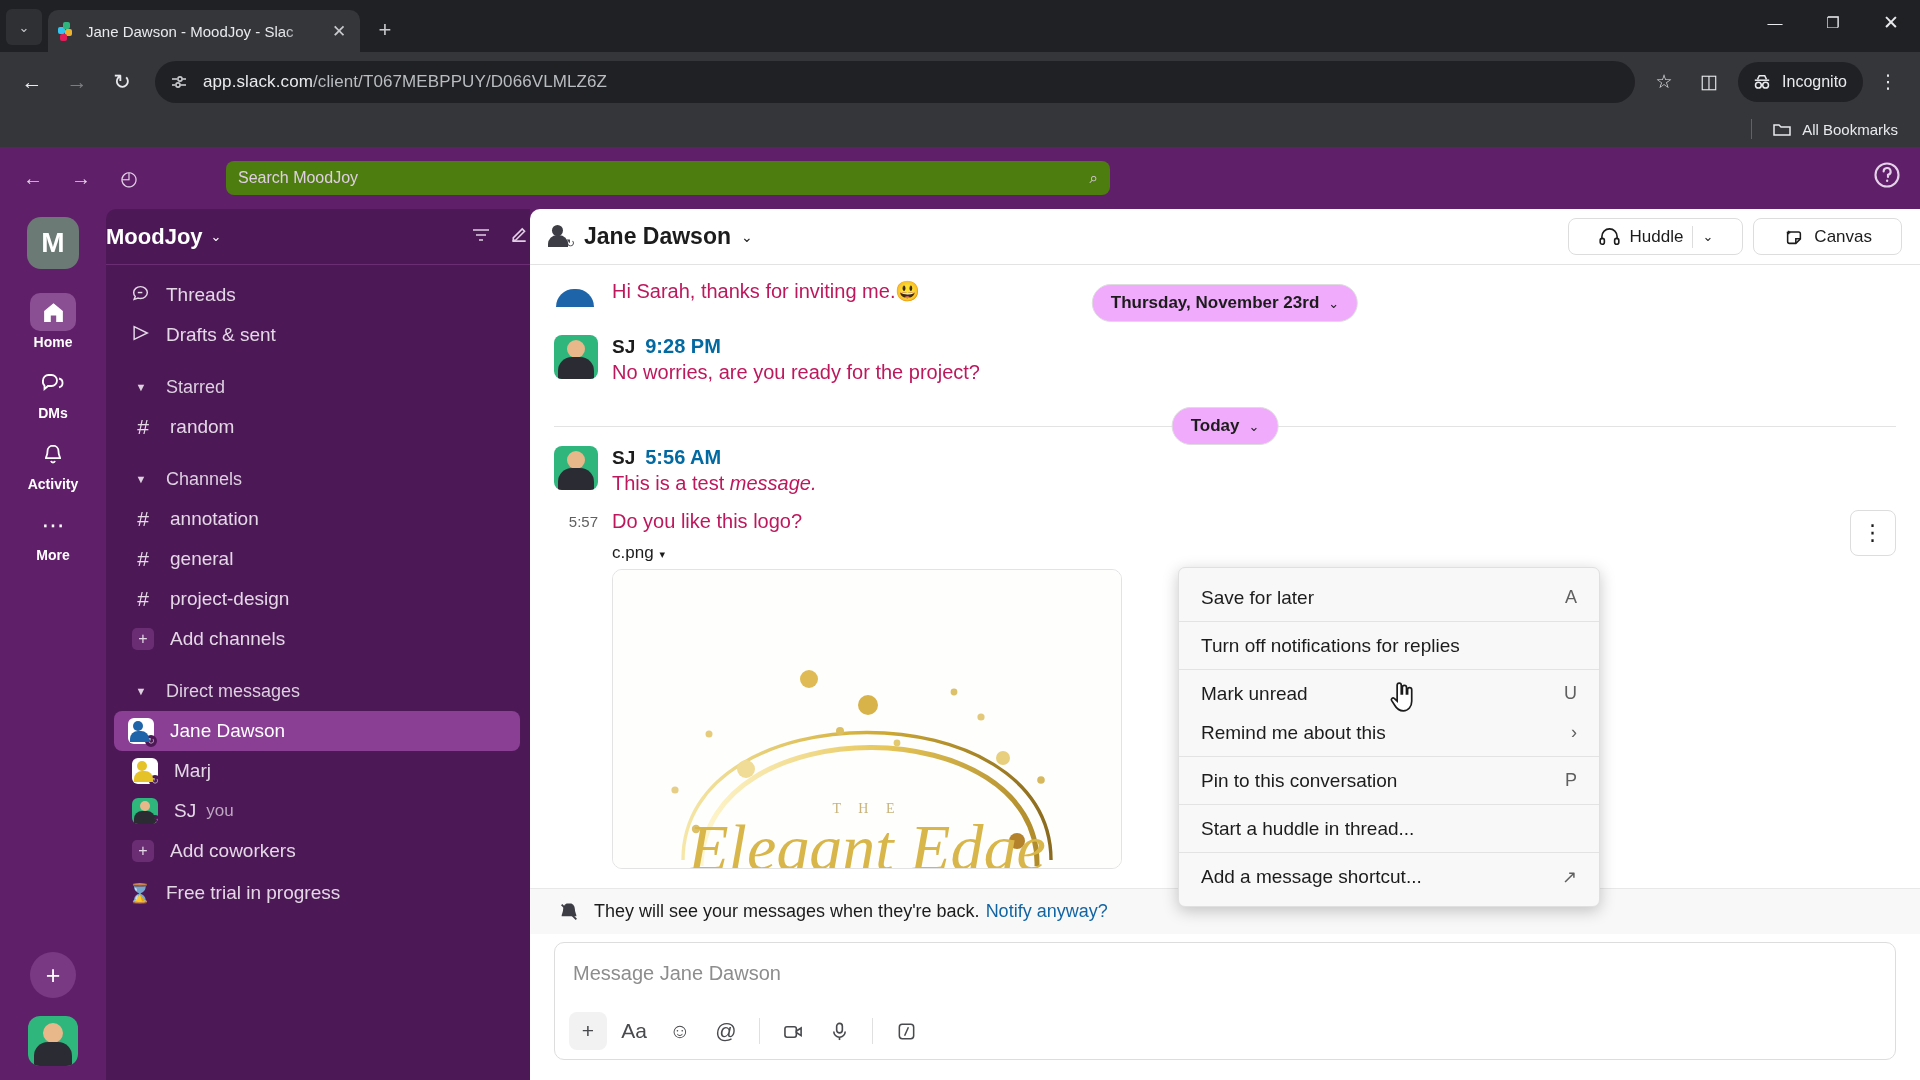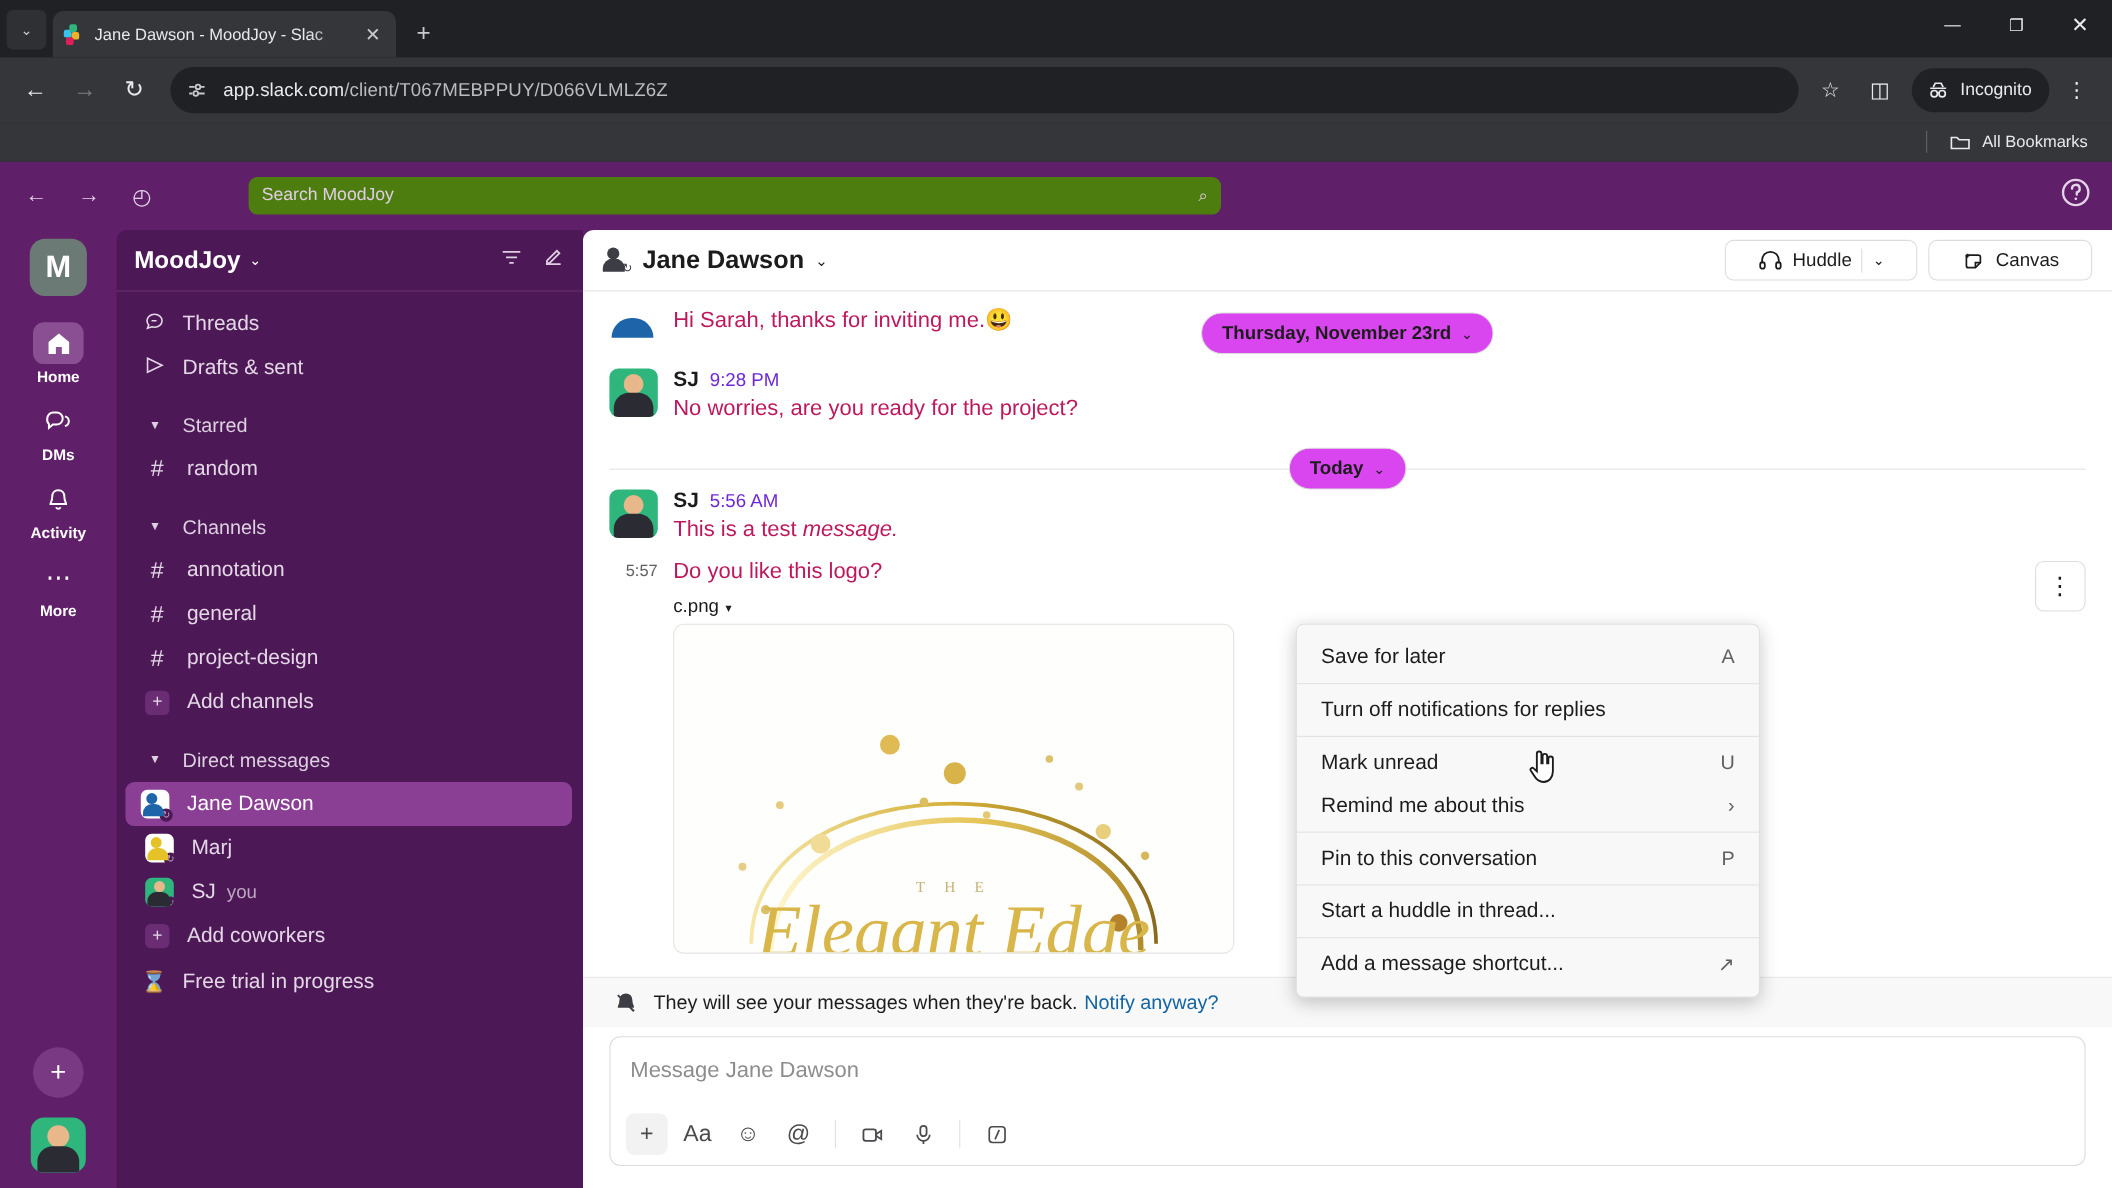--- a/index.html
+++ b/index.html
@@ -95,21 +95,21 @@
   .rail-avatar { width:50px; height:50px; border-radius:12px; margin:16px 0 14px 0;
                  background:#2eb67d; position:relative; overflow:hidden; }
   .rail-avatar .head { position:absolute; width:20px; height:20px; border-radius:50%; background:#e8b88a;
                        left:15px; top:7px;}
   .rail-avatar .body { position:absolute; width:38px; height:24px; border-radius:14px 14px 0 0; background:#2b2b33;
                        left:6px; bottom:0;}
 
   
   .sidebar { width:424px; flex:0 0 424px; background:#4d1856; display:flex; flex-direction:column;
              border-radius:10px 0 0 0; overflow:hidden; }
-  .sb-head { height:56px; display:flex; align-items:center; padding:0 16px; gap:8px;
+  .sb-head { height:56px; display:flex; align-items:center; padding:0 0; gap:8px;
              border-bottom:1px solid #6a2d73; }
   .sb-title { color:#fff; font-size:22px; font-weight:bold; }
   .sb-caret { color:#fff; font-size:13px; }
   .sb-head-icons { margin-left:auto; display:flex; gap:16px; color:#e0cfe4; font-size:20px; }
   .sb-list { flex:1; padding-top:10px; overflow:hidden; }
   .sb-row { height:40px; display:flex; align-items:center; padding:0 16px 0 22px; gap:14px;
             color:#e4d8e7; font-size:19px; }
   .sb-row .ic { width:24px; text-align:center; font-size:19px; flex:0 0 24px; }
   .sb-row.sect { color:#ddd0e0; font-size:18px; padding-left:28px; gap:18px; margin-top:12px;}
   .sb-row.sect .ic { font-size:11px; width:14px; flex:0 0 14px;}
@@ -154,32 +154,32 @@
   .msgs { flex:1; overflow:hidden; position:relative; padding:0 24px; }
   .msg { display:flex; gap:14px; padding:4px 0; position:relative; }
   .msg .ava { width:44px; height:44px; border-radius:8px; flex:0 0 44px; position:relative; overflow:hidden;}
   .ava.green { background:#2eb67d; }
   .ava.green::before{content:"";position:absolute;left:13px;top:5px;width:18px;height:18px;border-radius:50%;background:#e8b88a;}
   .ava.green::after{content:"";position:absolute;left:4px;bottom:0;width:36px;height:22px;border-radius:14px 14px 0 0;background:#2b2b33;}
   .ava.blue-cloud{background:transparent;}
   .ava.blue-cloud::after{content:"";position:absolute;left:2px;top:12px;width:38px;height:18px;border-radius:18px 18px 0 0;background:#1d64a8;}
   .mhead { display:flex; align-items:baseline; gap:10px; }
   .mname { font-size:19px; font-weight:bold; color:#1d1c1d; }
-  .mtime { font-size:17px; color:#6d28d9; }
+  .mtime { font-size:20px; color:#0369a1;font-weight:bold; }
   .mtext { font-size:20px; color:#be185d; line-height:1.4; }
   .mtext em { font-style:italic; }
   .msg-inline { display:flex; gap:14px; align-items:flex-start; padding:2px 0; }
   .gutter-time { width:44px; flex:0 0 44px; font-size:15px; color:#616061; text-align:right; padding-top:6px;}
   .fname { font-size:17px; color:#1d1c1d; margin-bottom:6px; }
   .fcaret { font-size:11px; color:#1d1c1d; margin-left:6px;}
   .logo-card { width:510px; height:300px; border:1px solid #e3e3e4; border-radius:10px; background:#fefefd;
                position:relative; overflow:hidden; }
 
   .divider { position:absolute; left:24px; right:24px; height:1px; background:#e3e3e4; }
-  .datepill { position:absolute; height:38px; border:1px solid #ddd; border-radius:19px; background:#d946ef;
+  .datepill { position:absolute; height:38px; border:1px solid #ddd; border-radius:19px; background:#f0abfc;
               display:flex; align-items:center; gap:9px; padding:0 18px; font-size:17px; font-weight:bold;
               color:#1d1c1d; transform:translateY(-50%); }
   .datepill .c { font-size:13px; font-weight:normal; }
 
   .hover-toolbar { position:absolute; right:24px; width:46px; height:46px; border:1px solid #ddd;
                    border-radius:8px; background:#fff; display:flex; align-items:center; justify-content:center;
                    font-size:22px; color:#1d1c1d; letter-spacing:1px;}
 
   .notifybar { height:46px; background:#f8f8f8; border-top:1px solid #e8e8e8; display:flex; align-items:center;
                gap:14px; padding:0 28px; font-size:18px; color:#1d1c1d; flex:0 0 46px; }

